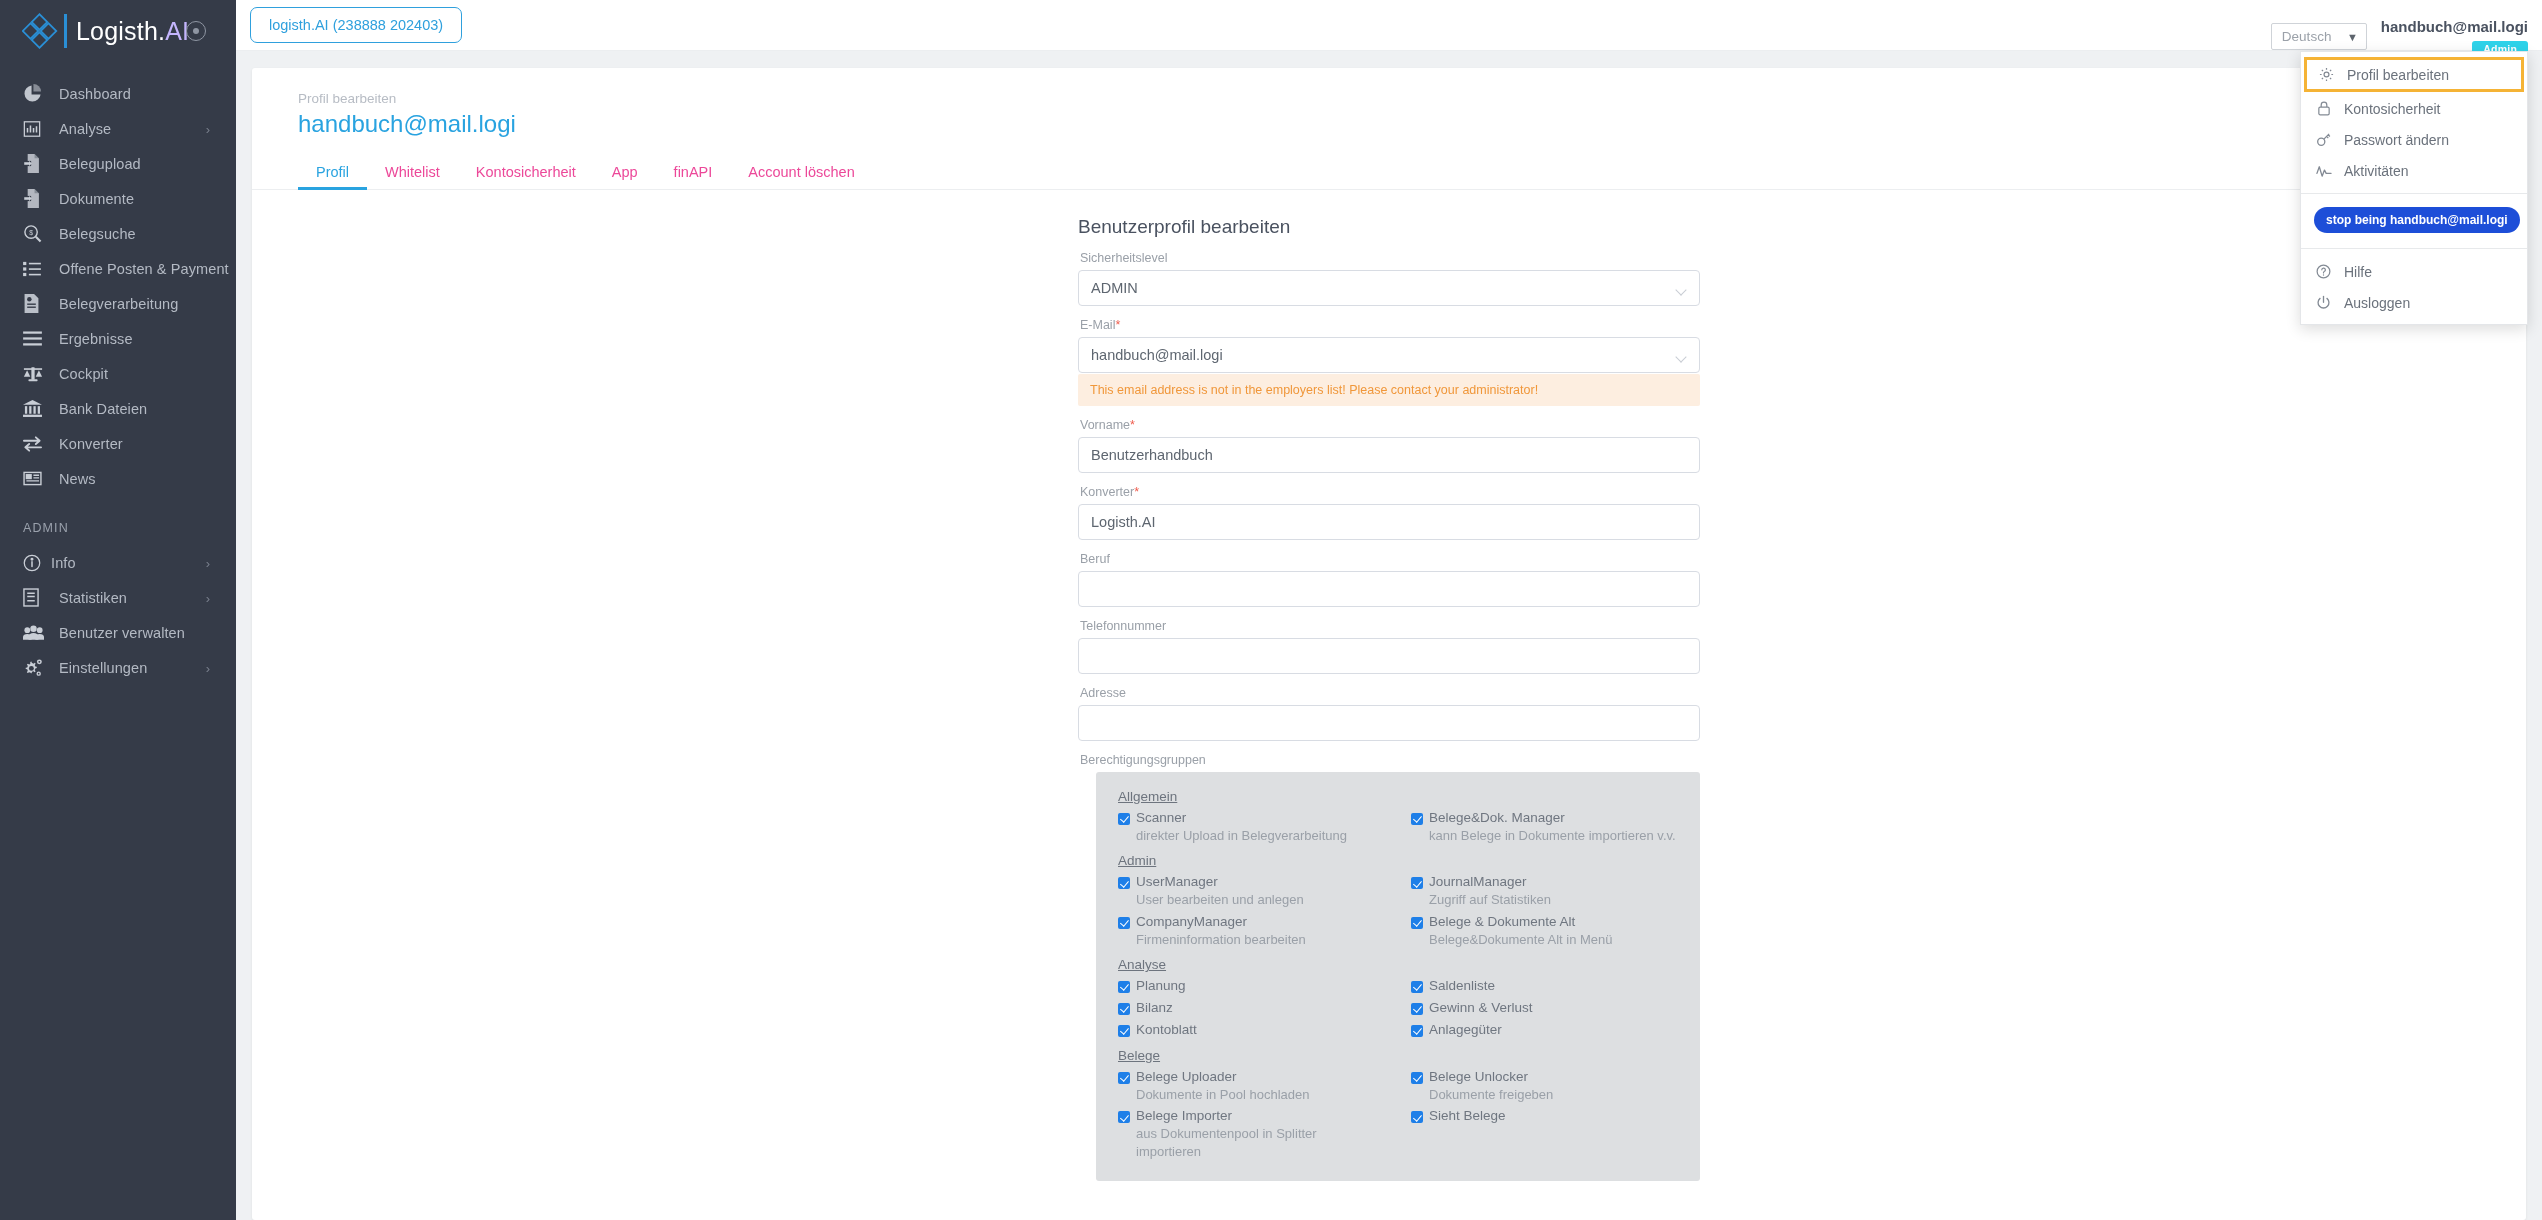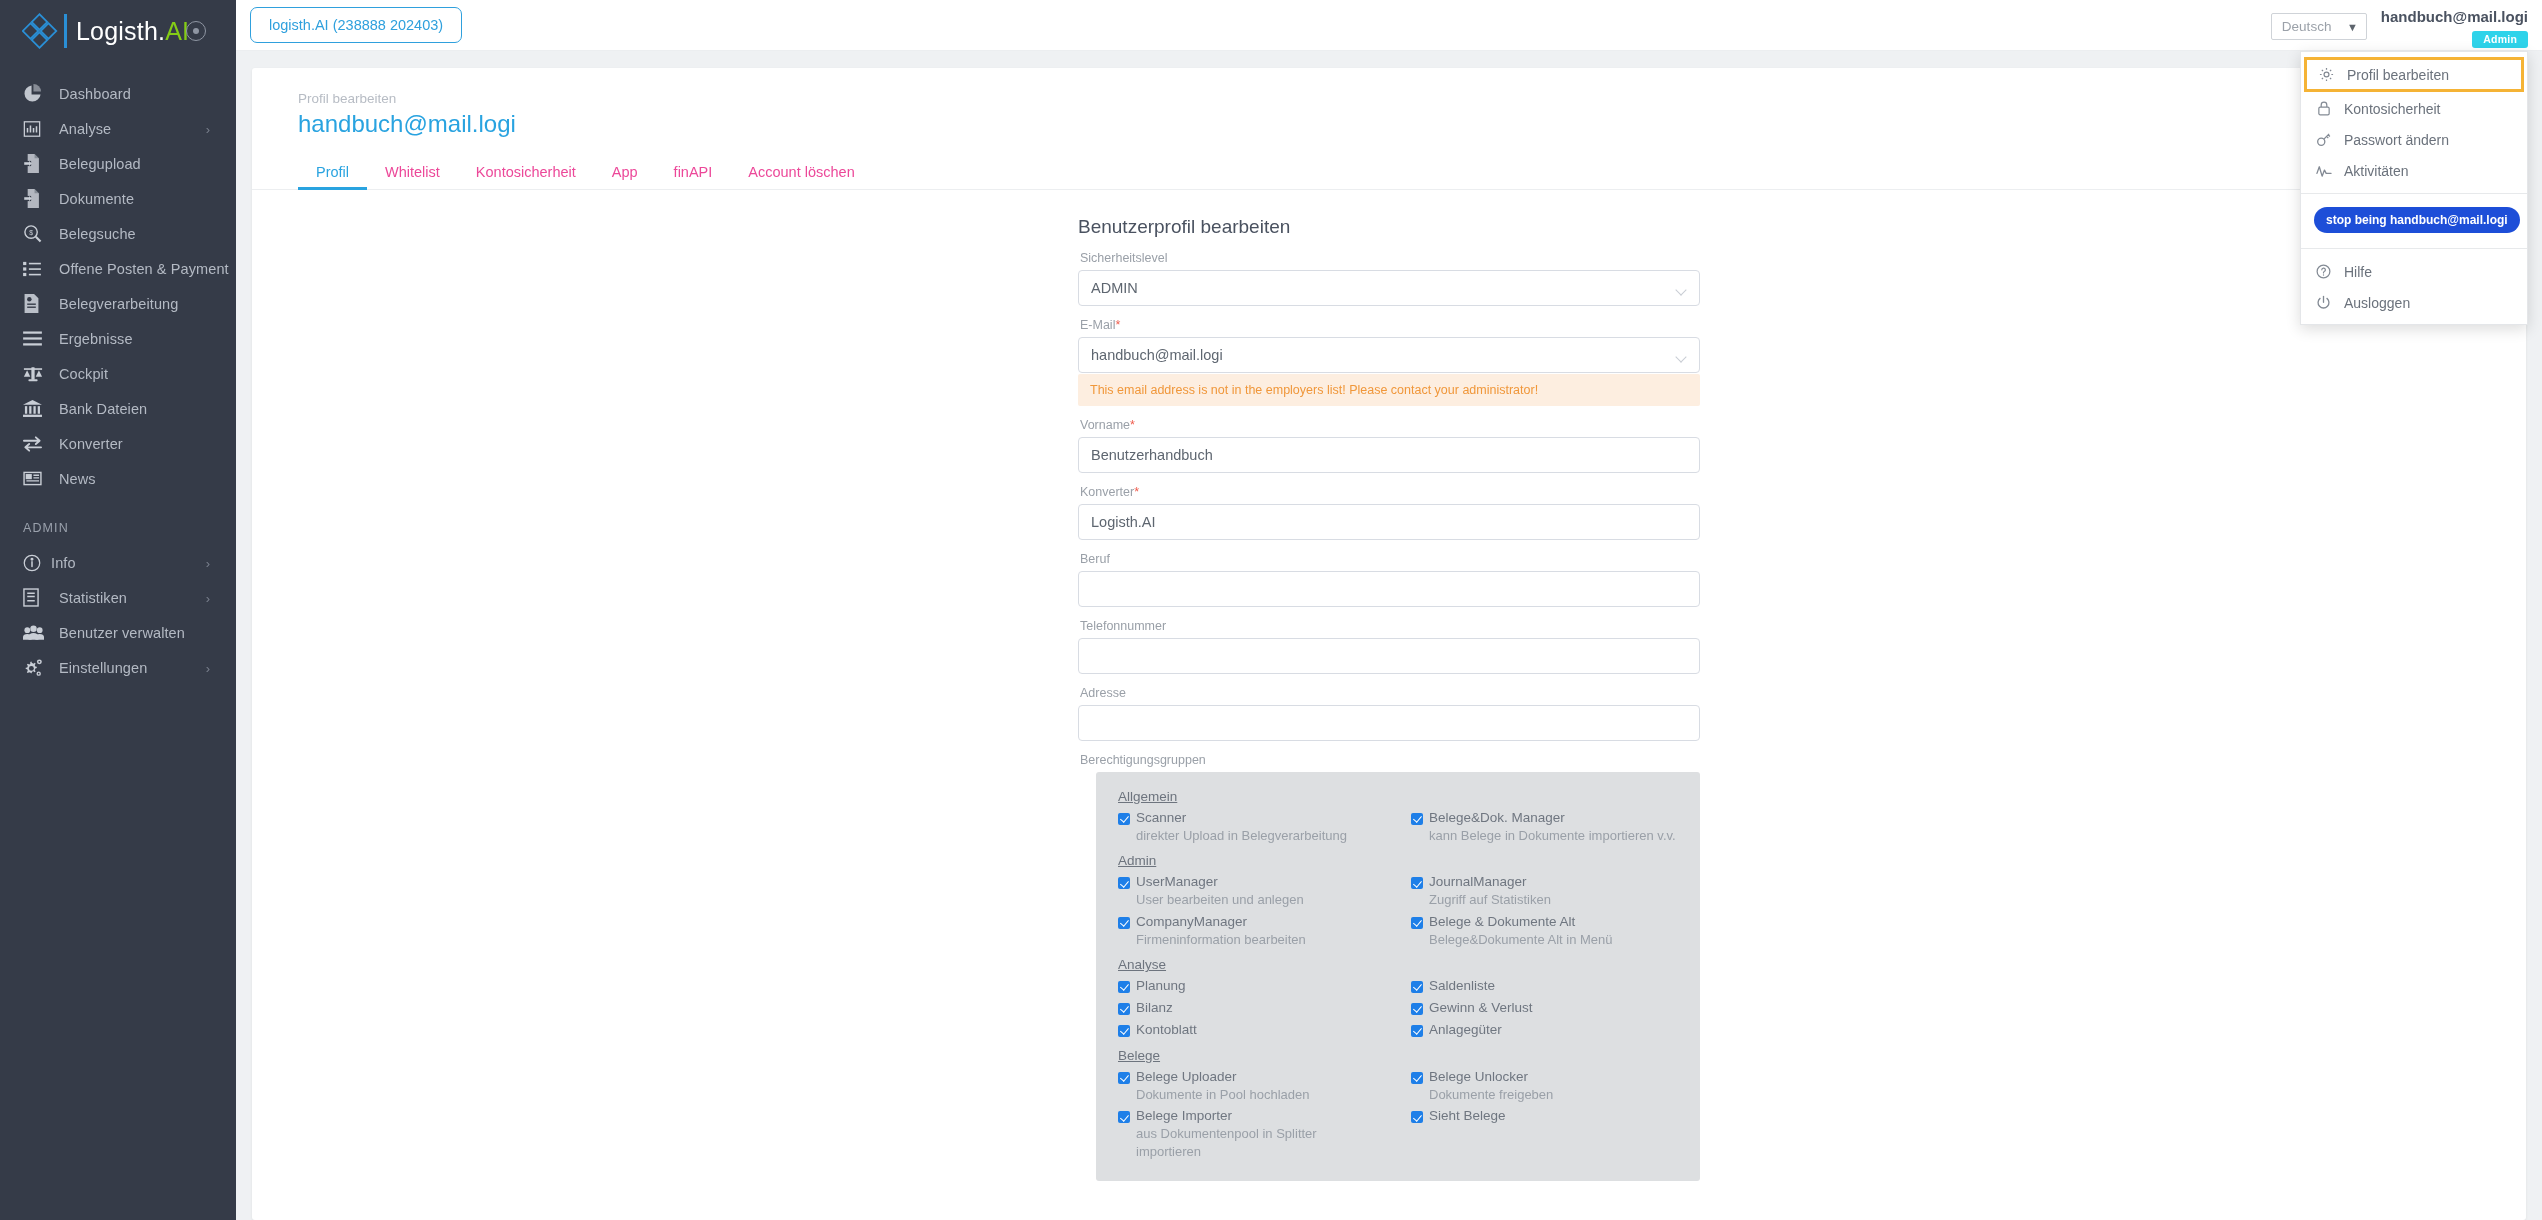--- a/index.html
+++ b/index.html
@@ -17,21 +17,21 @@
     background: #353b48; position: relative; z-index: 5;
   }
   .brand {
     height: 62px; display: flex; align-items: center; padding-left: 22px;
     position: relative;
   }
   .brand-logo { display: flex; align-items: center; }
   .brand-mark { width: 40px; height: 36px; position: relative; }
   .brand-bar { width: 3px; height: 34px; background: #2a8fd6; margin: 0 9px 0 2px; }
   .brand-text { font-size: 25px; letter-spacing: .2px; color: #ffffff; font-weight: 400; }
-  .brand-text .ai { color: #84cc16; }
+  .brand-text .ai { color: #c4b5fd; }
   .collapse-btn {
     position: absolute; right: 30px; top: 21px;
     width: 20px; height: 20px; border: 1.6px solid #8f96a3; border-radius: 50%;
     display: flex; align-items: center; justify-content: center;
   }
   .collapse-btn i { width: 6px; height: 6px; border-radius: 50%; background: #8f96a3; display: block; }
 
   .nav { padding-top: 14px; }
   .nav-item {
     height: 35px; display: flex; align-items: center;
@@ -63,21 +63,21 @@
     display: flex; align-items: center; border-bottom: 1px solid #eceef0;
   }
   .company-chip {
     margin-left: 14px;
     border: 1.4px solid #2fa0dd; border-radius: 7px;
     color: #2fa0dd; font-size: 14.5px;
     padding: 9px 18px; background: #fff; cursor: pointer; white-space: nowrap;
   }
   .topbar-right {
     position: absolute; right: 14px; top: 0; height: 49px;
-    display: flex; align-items: flex-start; gap: 14px; padding-top: 9px;
+    display: flex; align-items: flex-start; gap: 14px; padding-top: 19px;
   }
   .lang-select {
     border: 1px solid #cfd3d8; border-radius: 2px;
     background: #fff; color: #9ba1a9; font-size: 13.5px;
     padding: 5px 8px 5px 10px; min-width: 96px;
     display: flex; align-items: center; justify-content: space-between;
     cursor: pointer; margin-top: 4px;
   }
   .lang-select .cv { font-size: 11px; color: #5d646d; margin-left: 10px; }
   .user-block { text-align: right; line-height: 1.1; }

